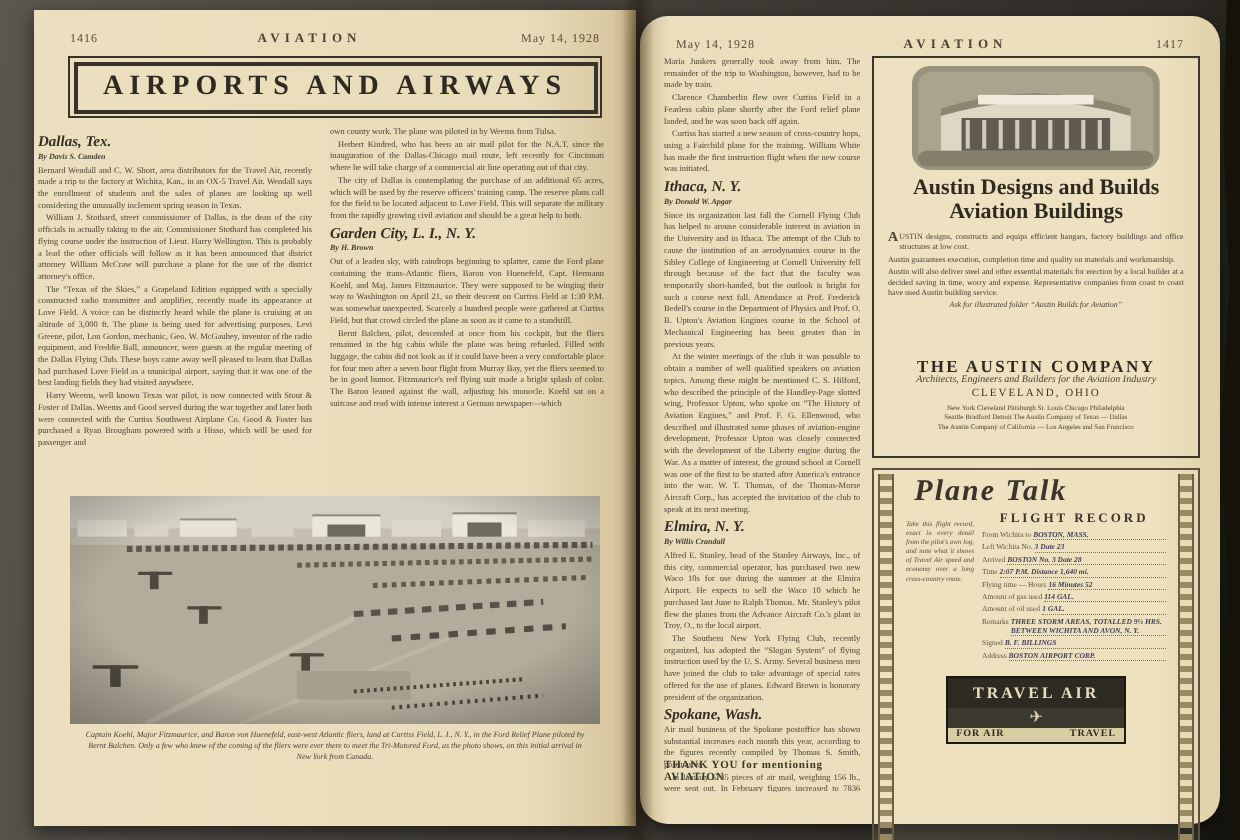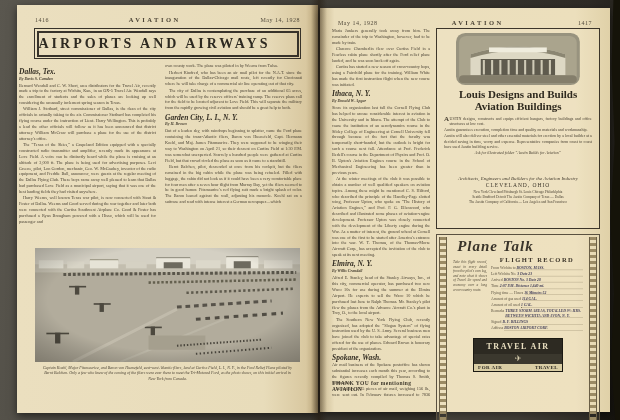--- a/index.html
+++ b/index.html
@@ -9,32 +9,33 @@
     font-family:"Liberation Serif","DejaVu Serif",serif;
   }
   .page { position:absolute; box-shadow: 0 3px 8px rgba(0,0,0,.55); }
   .page-left {
     left:17px; top:5px; width:301px; height:408px;
     background: linear-gradient(90deg,#ebdfbf 0%,#e8dcba 82%,#d9c8a0 96%,#b6a176 100%);
   }
   .page-right {
     left:320px; top:8px; width:290px; height:404px;
     background: linear-gradient(90deg,#c9b890 0%,#eadebc 5%,#ecdfbc 88%,#e0d1a8 100%);
+    border-radius: 14px;
   }
   .gutter { position:absolute; left:311px; top:0; width:16px; height:420px;
     background: linear-gradient(90deg, rgba(30,20,8,0) 0%, rgba(30,20,8,.45) 50%, rgba(30,20,8,0) 100%); }
   .edge-right { position:absolute; right:0; top:0; width:12px; height:420px; background:#151309;
     clip-path: polygon(45% 0,100% 0,100% 100%,60% 100%,25% 86%,50% 70%,20% 52%,55% 34%,30% 16%); }
 
   .phead { display:flex; justify-content:space-between; align-items:baseline;
     margin:11px 18px 0 18px; font-size:6px; color:#554d3e; letter-spacing:.5px; }
   .phead .journal { font-size:6.5px; letter-spacing:2.5px; font-weight:bold; color:#4c4436; }
 
   .titlebox { margin:5px 17px 4px 17px; border:1px solid #37322a; padding:1.5px; background:transparent; }
-  .titlebox-inner { border:2px solid #37322a; height:22px; display:flex; align-items:center; }
+  .titlebox-inner { border:2px solid #37322a; height:22px; display:flex; align-items:center; justify-content:center; }
   .titlebox-inner span { font-size:14px; font-weight:bold; letter-spacing:3px; color:#2e2a21; white-space:nowrap; }
 
   .cols { display:flex; gap:9px; margin:0 2px; height:182px; overflow:hidden; }
   .col { width:137px; overflow:hidden; }
   .zoomout { transform:scale(.5); transform-origin:0 0; width:200%; }
   .col .zoomout, .rp-textinner { font-size:8.5px; line-height:1.38; text-align:justify; color:#4a4234; }
   .col p, .rp-textinner p { margin:0 0 1px 0; text-indent:8px; }
   p.noind { text-indent:0; }
   .arthead { font-size:15px; font-weight:bold; font-style:italic; margin:4px 0 0 0; color:#332d22; line-height:1.1; }
   .byline { font-size:8px; font-style:italic; font-weight:bold; margin:0 0 3px 0; color:#4a4234; }
@@ -228,29 +229,30 @@
             <rect width="120" height="54" rx="9" fill="#98937f"></rect>
             <rect x="3" y="3" width="114" height="48" rx="7" fill="#aaa48d"></rect>
             <path d="M14 22 Q60 6 106 22 L106 44 L14 44 Z" fill="#ddd8c4"></path>
             <path d="M14 22 Q60 6 106 22 L106 26 Q60 11 14 26 Z" fill="#8b8672"></path>
             <rect x="32" y="15" width="56" height="5" fill="#efecdd"></rect>
             <rect x="24" y="27" width="72" height="17" fill="#5f5b4e"></rect>
             <line x1="26" y1="35.5" x2="94" y2="35.5" stroke="#cfcab6" stroke-width="15" stroke-dasharray="2 6"></line>
             <rect x="3" y="44" width="114" height="8" rx="4" fill="#847e6b"></rect>
           </svg>
         </div>
-        <div class="austin-head">Louis Designs and Builds Aviation Buildings</div>
+        <div class="austin-head">Austin Designs and Builds Aviation Buildings</div>
         <div class="austin-bodywrap">
           <div class="zoomout austin-body">
             <p class="cap">AUSTIN designs, constructs and equips efficient hangars, factory buildings and office structures at low cost.</p>
             <p>Austin guarantees execution, completion time and quality on materials and workmanship.</p>
             <p>Austin will also deliver steel and other essential materials for erection by a local builder at a decided saving in time, worry and expense. Representative companies from coast to coast have used Austin building service.</p>
             <p class="fold">Ask for illustrated folder “Austin Builds for Aviation”</p>
           </div>
         </div>
+        <div class="austin-co">THE AUSTIN COMPANY</div>
         <div class="austin-sub">Architects, Engineers and Builders for the Aviation Industry</div>
         <div class="austin-city">CLEVELAND, OHIO</div>
         <div class="austin-brwrap">
           <div class="zoomout austin-br">
             <div>New York   Cleveland   Pittsburgh   St. Louis   Chicago   Philadelphia</div>
             <div>Seattle   Bradford   Detroit     The Austin Company of Texas — Dallas</div>
             <div>The Austin Company of California — Los Angeles and San Francisco</div>
           </div>
         </div>
       </div>

